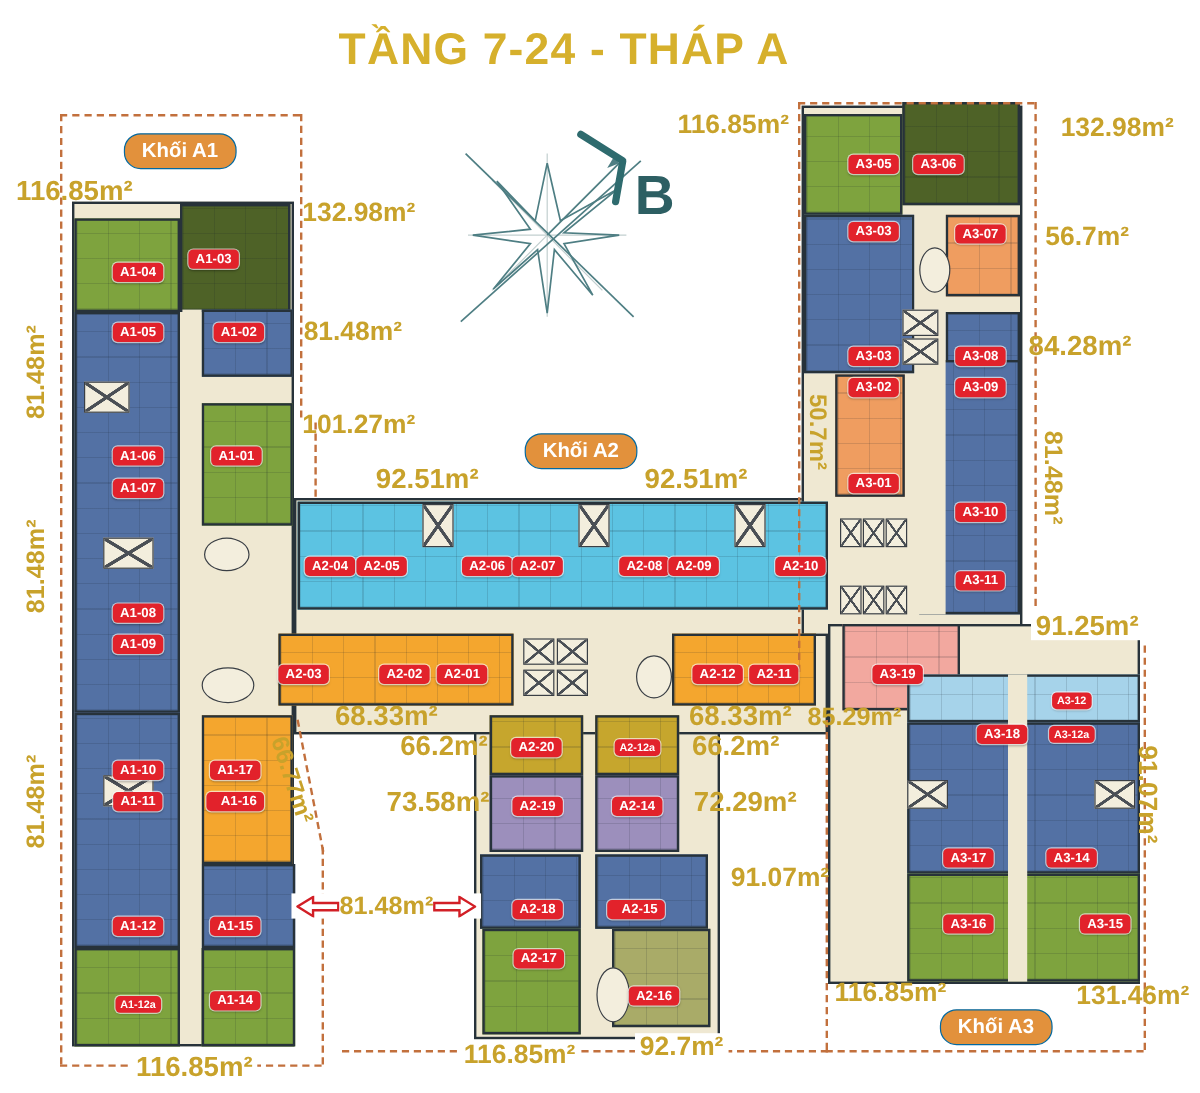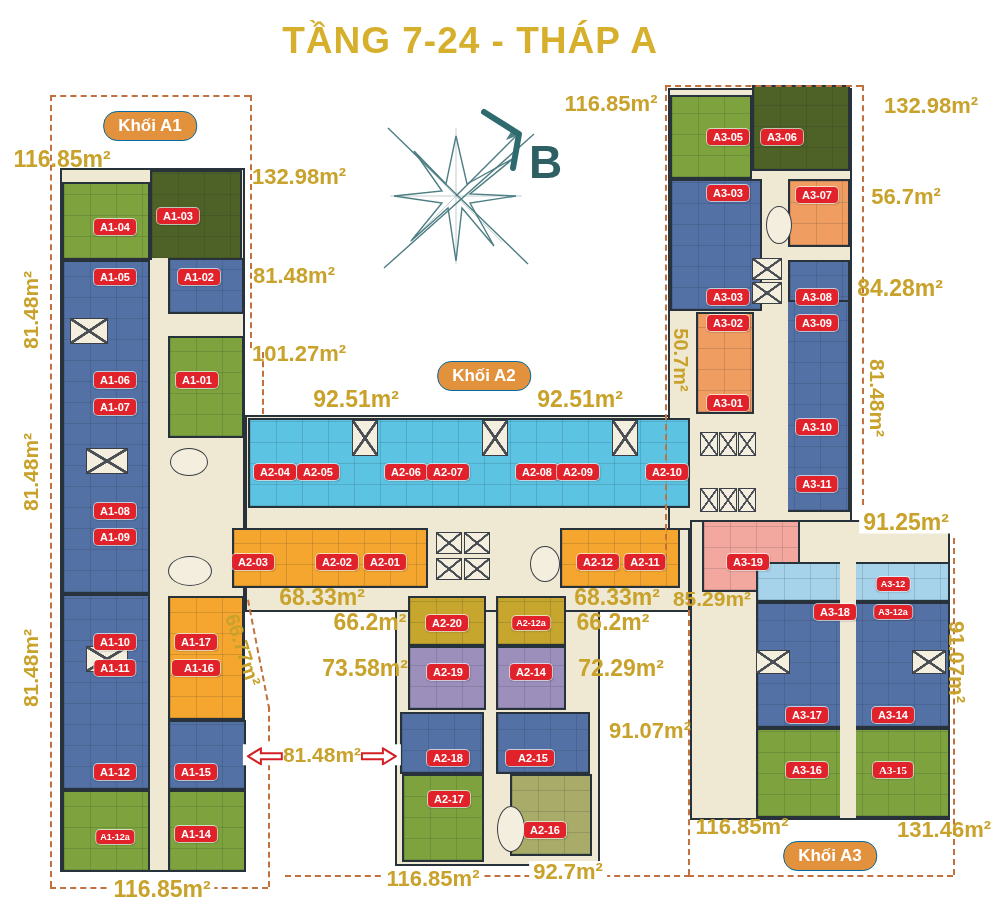--- a/index.html
+++ b/index.html
@@ -201,21 +201,21 @@
     <div class="unit" style="left: 728px; top: 403px;">A3-01</div>
     <div class="unit" style="left: 817px; top: 427px;">A3-10</div>
     <div class="unit" style="left: 817px; top: 454px; margin-top: 30px;">A3-11</div>
     <div class="unit" style="left: 748px; top: 562px;">A3-19</div>
     <div class="unit small" style="left: 893px; top: 584px;">A3-12</div>
     <div class="unit" style="left: 835px; top: 612px;">A3-18</div>
     <div class="unit small" style="left: 893px; top: 612px;">A3-12a</div>
     <div class="unit" style="left: 807px; top: 715px;">A3-17</div>
     <div class="unit" style="left: 893px; top: 715px;">A3-14</div>
     <div class="unit" style="left: 807px; top: 770px;">A3-16</div>
-    <div class="unit" style="left: 893px; top: 770px; font-family: Liberation Serif, serif;">A3-15</div>
+    <div class="unit" style="left: 921px; top: 770px;">A3-15</div>
     <div class="area" style="left: 62px; top: 159px; font-size: 23px; transform: translate(-50%, -50%);"><span>116.85m²</span></div>
     <div class="area" style="left: 299px; top: 177px; font-size: 22px; transform: translate(-50%, -50%);"><span>132.98m²</span></div>
     <div class="area" style="left: 294px; top: 276px; font-size: 22px; transform: translate(-50%, -50%);"><span>81.48m²</span></div>
     <div class="area" style="left: 299px; top: 354px; font-size: 22px; transform: translate(-50%, -50%);"><span>101.27m²</span></div>
     <div class="area" style="left: 356px; top: 399px; font-size: 23px; transform: translate(-50%, -50%);"><span>92.51m²</span></div>
     <div class="area" style="left: 580px; top: 399px; font-size: 23px; transform: translate(-50%, -50%);"><span>92.51m²</span></div>
     <div class="area" style="left: 611px; top: 104px; font-size: 22px; transform: translate(-50%, -50%);"><span>116.85m²</span></div>
     <div class="area" style="left: 931px; top: 106px; font-size: 22px; transform: translate(-50%, -50%);"><span>132.98m²</span></div>
     <div class="area" style="left: 906px; top: 197px; font-size: 22px; transform: translate(-50%, -50%);"><span>56.7m²</span></div>
     <div class="area" style="left: 900px; top: 288px; font-size: 23px; transform: translate(-50%, -50%);"><span>84.28m²</span></div>

